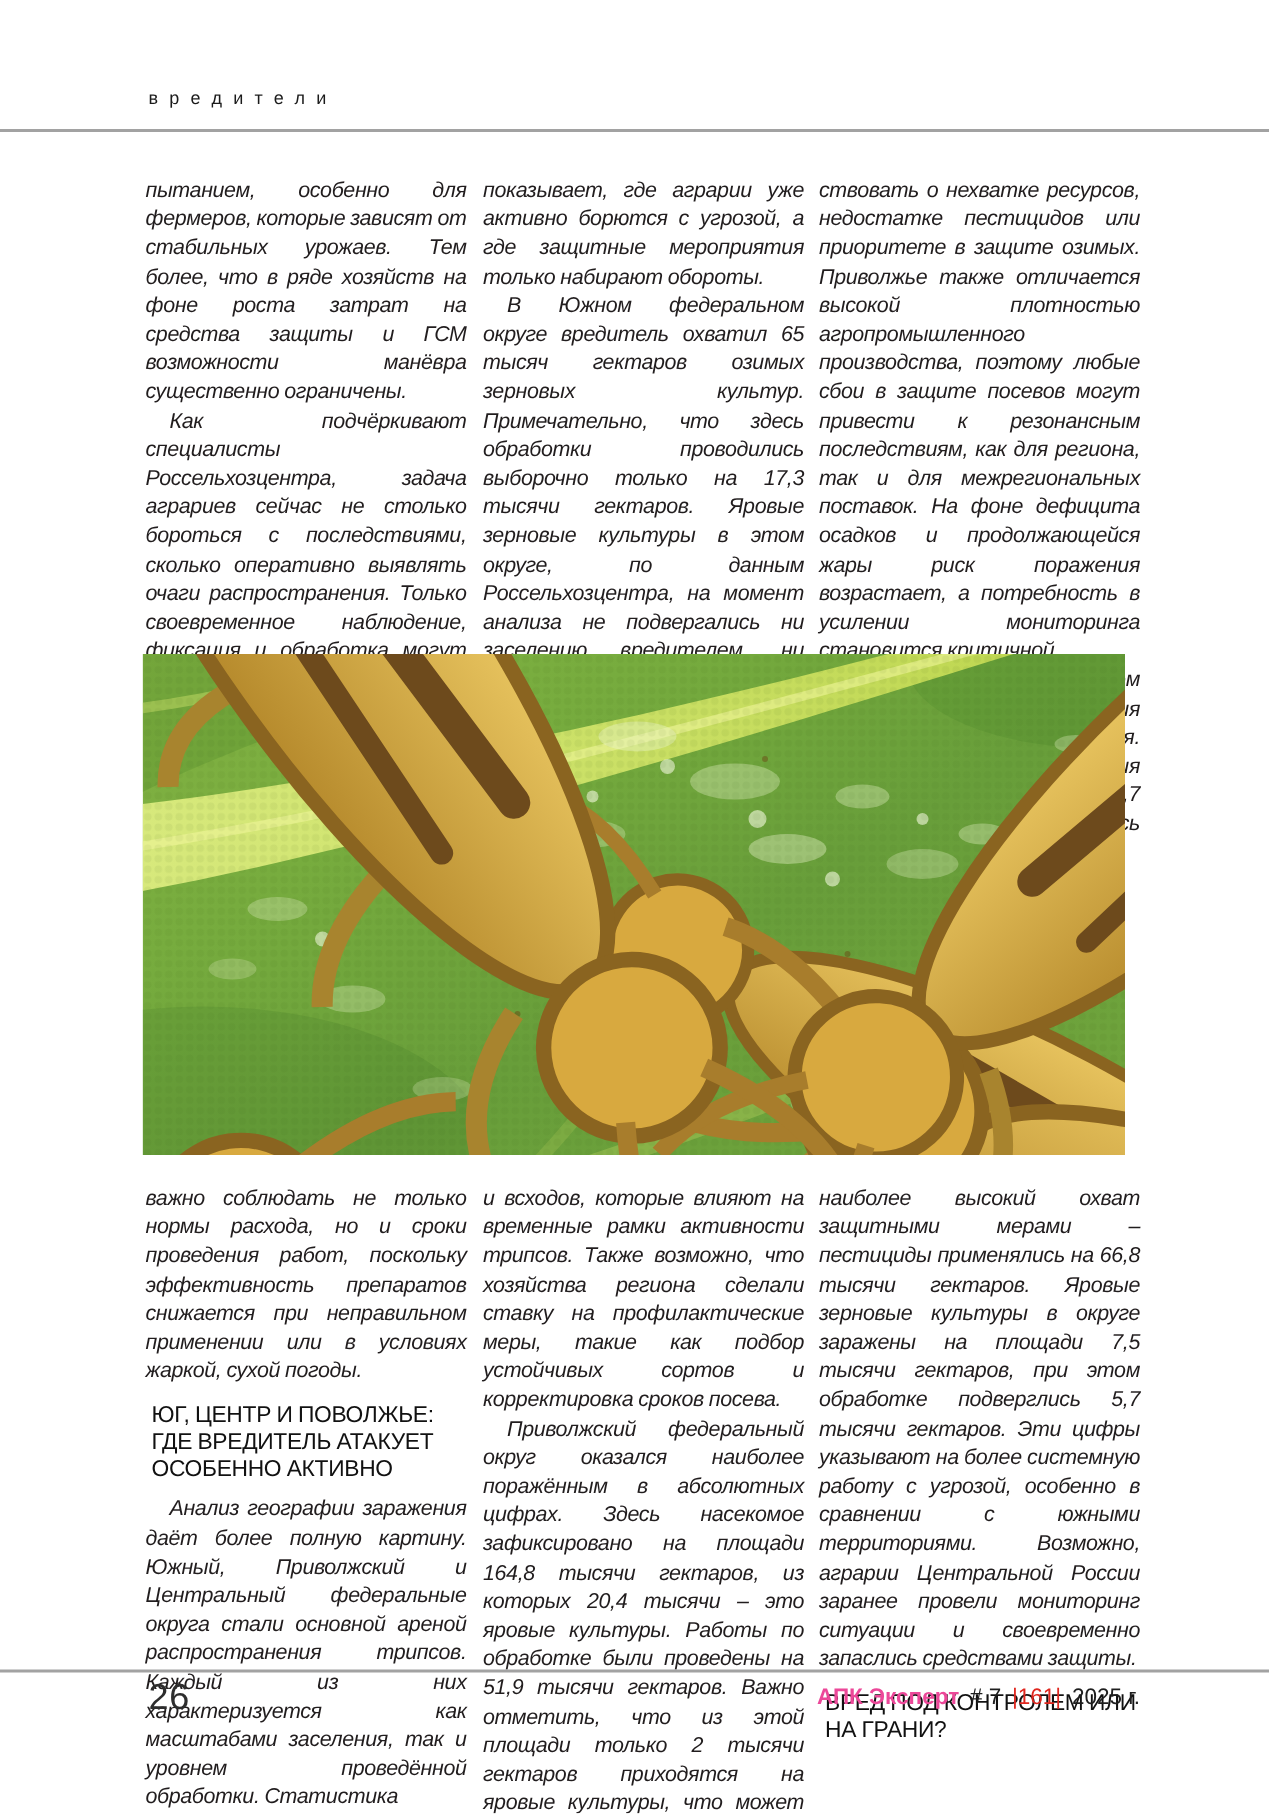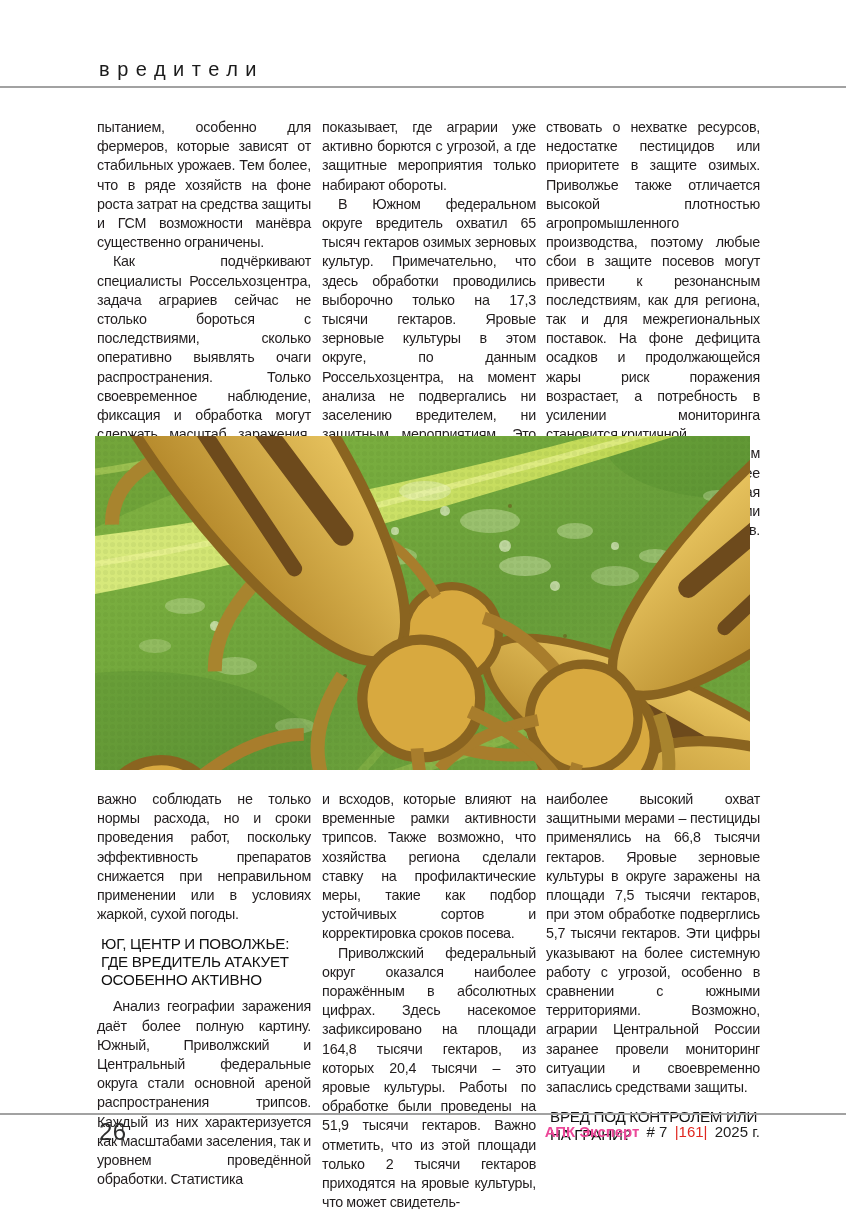--- a/index.html
+++ b/index.html
@@ -1,24 +1,24 @@
 <!DOCTYPE html>
 <html lang="ru"><head>
 <meta charset="utf-8">
 <style>
   html,body{margin:0;padding:0;background:#ffffff;}
   .page{position:relative;width:846px;height:1209px;background:#ffffff;overflow:hidden;
         font-family:"Liberation Sans","DejaVu Sans",sans-serif;color:#201c1d;}
-  .kicker{position:absolute;left:99px;top:58px;font-size:20px;letter-spacing:7.5px;color:#1b1b1b;}
+  .kicker{position:absolute;left:99px;top:58px;font-size:12px;letter-spacing:7.5px;color:#1b1b1b;}
   .rule{position:absolute;left:0;width:846px;height:2px;background:#a2a2a2;}
   .rule-top{top:86px;}
   .rule-bottom{top:1113px;}
   .col{position:absolute;width:214px;text-align:justify;font-size:14.3px;line-height:19.2px;
        letter-spacing:-0.25px;word-spacing:-0.4px;color:#211d1e;}
-  .col p{margin:0;}
+  .col p{margin:0;font-style:italic;}
   .col p.ind{text-indent:16px;}
   .col .h{font-size:15.2px;line-height:18px;color:#111111;margin:11px 0 8px 4px;
           letter-spacing:-0.2px;white-space:nowrap;}
   .c1{left:97px;} .c2{left:322px;} .c3{left:546px;}
   .t{top:118px;} .b{top:790px;}
   .photo{position:absolute;left:95px;top:436px;width:655px;height:334px;margin:0;overflow:hidden;}
   .pagenum{position:absolute;left:99px;top:1118px;font-size:24px;letter-spacing:0.5px;color:#2d2d2d;}
   .credit{position:absolute;top:1123px;right:86px;font-size:15px;color:#1f1f1f;}
   .credit .mag{font-weight:bold;color:#ec4899;}
   .credit .red{color:#e0271f;}

